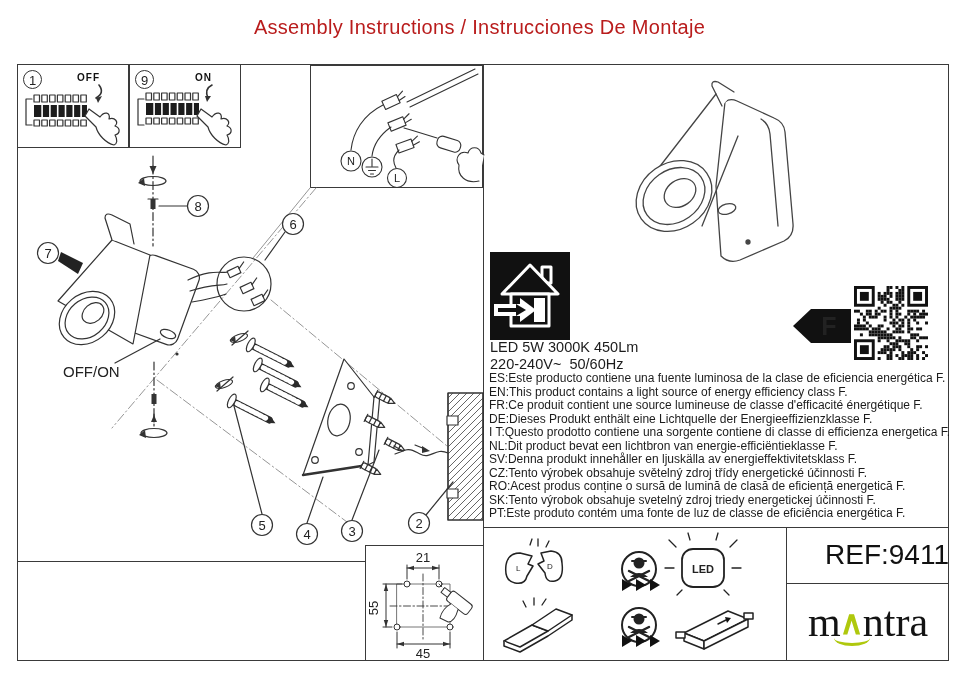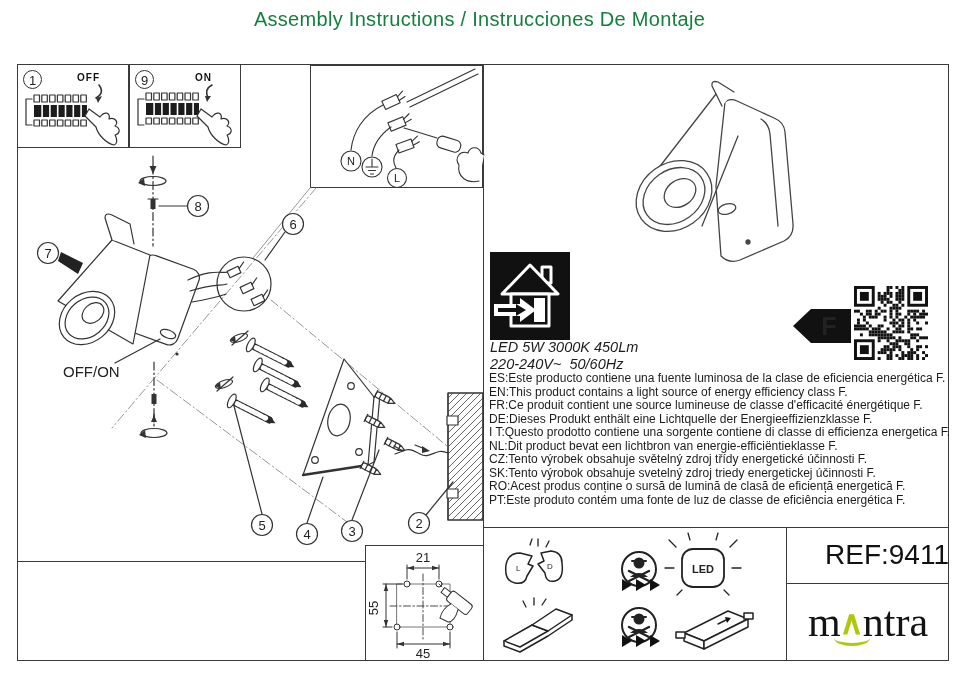--- a/index.html
+++ b/index.html
@@ -1,24 +1,24 @@
 <!DOCTYPE html>
 <html><head>
 <meta charset="utf-8">
 <style>
   html,body{margin:0;padding:0;background:#fff;}
   body{width:959px;height:685px;position:relative;font-family:"Liberation Sans",sans-serif;color:#222;overflow:hidden;}
   .abs{position:absolute;}
   .box{position:absolute;border:1px solid #3a3a3a;box-sizing:border-box;background:#fff;}
   .line{position:absolute;background:#3a3a3a;}
-  .title{left:0;top:8px;width:959px;text-align:center;font-size:20px;letter-spacing:.3px;color:#15803d;}
+  .title{left:0;top:16px;width:959px;text-align:center;font-size:20px;letter-spacing:.3px;color:#b91c1c;}
   .callout-num{position:absolute;width:19px;height:19px;border:1.4px solid #333;border-radius:50%;
     text-align:center;line-height:19px;font-size:13px;background:#fff;box-sizing:border-box;}
   .sw-label{position:absolute;font-size:10px;font-weight:bold;letter-spacing:1px;color:#111;}
-  .spec{position:absolute;font-size:14.5px;color:#1c1c1c;white-space:pre;font-style:italic;}
+  .spec{position:absolute;font-size:14.5px;color:#1c1c1c;white-space:pre;}
   .langs{position:absolute;left:489px;top:372px;width:458px;font-size:12px;line-height:13.5px;color:#1c1c1c;}
   .langs div{white-space:nowrap;}
   .ref{position:absolute;left:787px;top:528px;width:162px;height:54px;line-height:54px;
     text-align:right;font-size:28px;color:#111;}
   .brand{position:absolute;left:787px;top:584px;width:162px;height:76px;display:flex;
     align-items:center;justify-content:center;font-family:"Liberation Serif",serif;font-size:42px;color:#131313;}
   .brand .caret-wrap{position:relative;display:inline-block;font-family:"Liberation Sans",sans-serif;
     font-weight:bold;font-size:33px;vertical-align:-1px;margin:0 -1px;}
   .brand .arc{position:absolute;left:-6px;top:27px;width:36px;height:13px;border-bottom:3px solid #afc80d;
     border-radius:50%;}
@@ -378,23 +378,24 @@
 <div class="spec" style="left:490px;top:339px;">LED 5W 3000K 450Lm</div>
 <div class="spec" style="left:490px;top:356px;">220-240V~  50/60Hz</div>
 
 <div class="langs">
   <div>ES:Este producto contiene una fuente luminosa de la clase de eficiencia energética F.</div>
   <div>EN:This product contains a light source of energy efficiency class F.</div>
   <div>FR:Ce produit contient une source lumineuse de classe d'efficacité énergétique F.</div>
   <div>DE:Dieses Produkt enthält eine Lichtquelle der Energieeffizienzklasse F.</div>
   <div>I T:Questo prodotto contiene una sorgente contiene di classe di efficienza energetica F.</div>
   <div>NL:Dit product bevat een lichtbron van energie-efficiëntieklasse F.</div>
+  <div>SV:Denna produkt innehåller en ljuskälla av energieffektivitetsklass F.</div>
   <div>CZ:Tento výrobek obsahuje světelný zdroj třídy energetické účinnosti F.</div>
+  <div>RO:Acest produs conține o sursă de lumină de clasă de eficiență energetică F.</div>
   <div>SK:Tento výrobok obsahuje svetelný zdroj triedy energetickej účinnosti F.</div>
-  <div>RO:Acest produs conține o sursă de lumină de clasă de eficiență energetică F.</div>
   <div>PT:Este produto contém uma fonte de luz de classe de eficiência energética F.</div>
 </div>
 
 <svg width="62" height="40" viewBox="0 0 62 40" style="left:791px;top:306px;">
   <polygon points="2,20 20,3 60,3 60,37 20,37" fill="#111"></polygon>
   <text x="38" y="29" font-size="25" font-weight="bold" fill="#fff" text-anchor="middle">F</text>
 </svg>
 <svg id="qr" width="74" height="74" viewBox="0 0 74 74" style="left:854px;top:286px;">
     <rect x="32.56" y="0" width="2.96" height="2.96" fill="#111"></rect>
     <rect x="35.519999999999996" y="0" width="2.96" height="2.96" fill="#111"></rect>

